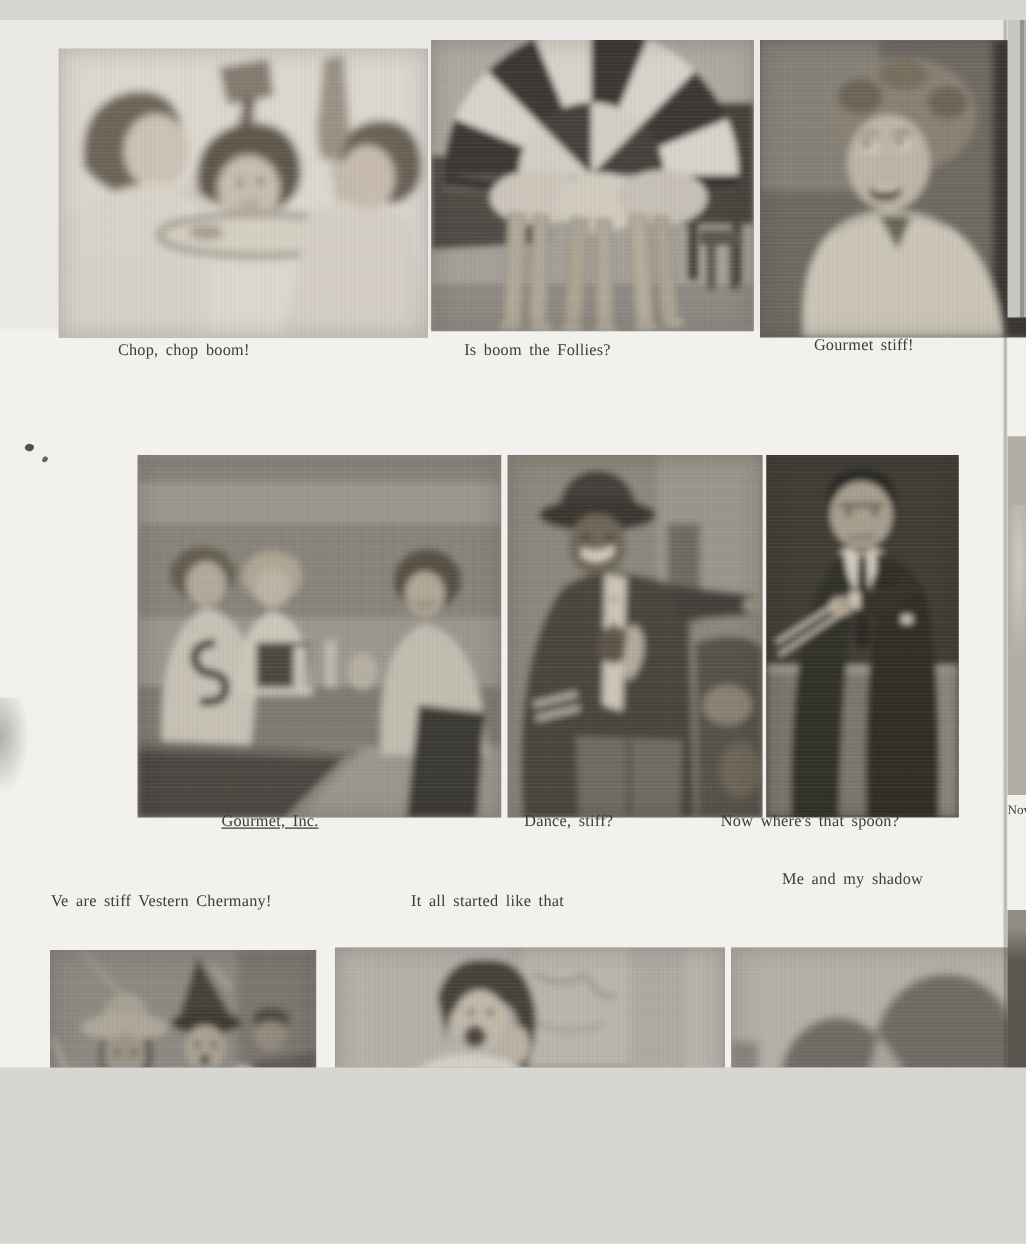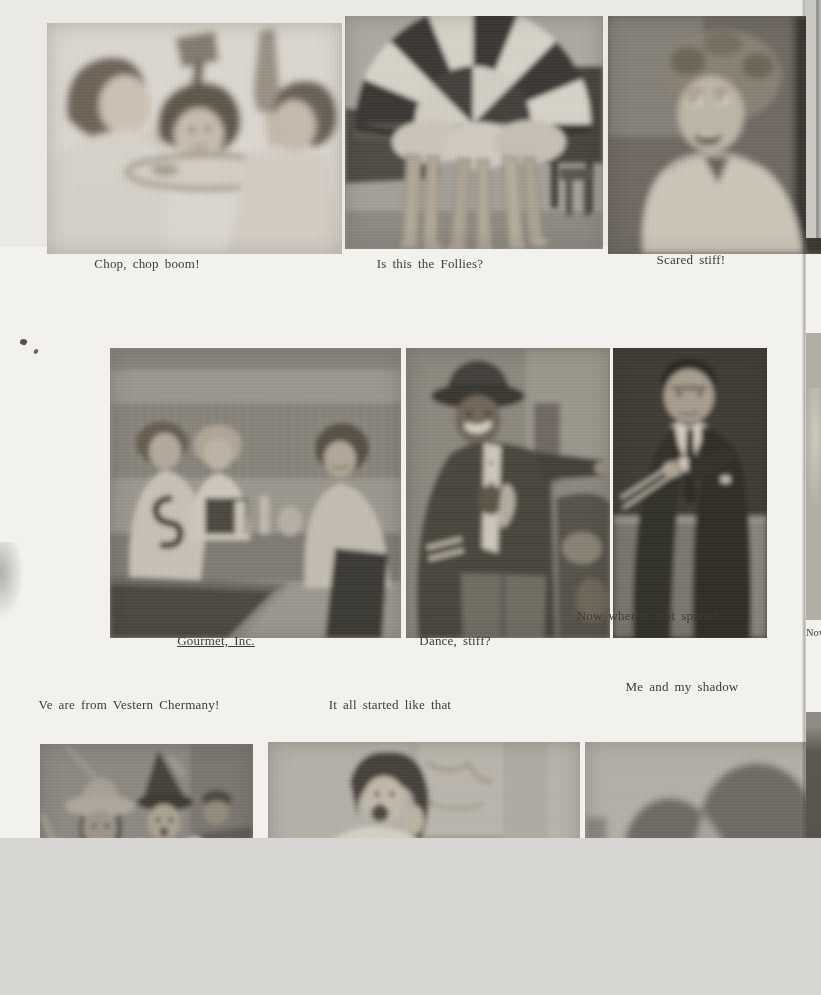--- a/index.html
+++ b/index.html
@@ -1,19 +1,20 @@
 <!DOCTYPE html>
 <html><head>
 <meta charset="utf-8">
 <style>
   html,body{margin:0;padding:0;background:#d8d6d2;}
   .page{
     position:relative; width:821px; height:838px; overflow:hidden;
     background:#f2f1ee;
     font-family:"Liberation Serif","DejaVu Serif",serif;
+    margin-top:16px;
   }
   .top-band{position:absolute;left:0;top:0;width:804px;height:247px;background:#ebe9e5;}
   .photo{position:absolute;overflow:hidden;background:#9a968e;}
   .photo svg{display:block;width:100%;height:100%;}
   .photo::after{
     content:'';position:absolute;inset:0;pointer-events:none;
     background:
       repeating-linear-gradient(0deg, rgba(255,255,255,.04) 0 1px, transparent 1px 3px),
       repeating-linear-gradient(90deg, rgba(0,0,0,.035) 0 1px, transparent 1px 2px);
     box-shadow:inset 0 0 20px rgba(40,38,34,.22);
@@ -28,21 +29,21 @@
   .p2{left:305px;top:0;width:258px;height:233px;}
   .p3{left:568px;top:0;width:239px;height:238px;}
   .p4{left:70px;top:332px;width:291px;height:290px;}
   .p5{left:366px;top:332px;width:204px;height:290px;}
   .p6{left:573px;top:332px;width:154px;height:290px;}
   .p7{left:0;top:728px;width:213px;height:267px;}
   .p8{left:228px;top:726px;width:312px;height:269px;}
   .p9{left:545px;top:726px;width:262px;height:269px;}
   
   .c0{left:147px;top:256px;} .c1{left:430px;top:256px;} .c2{left:691px;top:252px;}
-  .c3{left:216px;top:633px;text-decoration:underline;} .c4{left:455px;top:633px;} .c5{left:648px;top:608px;}
+  .c3{left:216px;top:633px;text-decoration:underline;} .c4{left:455px;top:633px;} .c5{left:648px;top:633px;}
   .c6{left:129px;top:697px;} .c7{left:390px;top:697px;} .c8{left:682px;top:679px;}
   
   .speck1{position:absolute;left:20px;top:339px;width:7px;height:6px;border-radius:60% 40% 55% 45%;background:#55514a;transform:rotate(20deg);}
   .speck2{position:absolute;left:34px;top:349px;width:4px;height:5px;border-radius:50% 50% 60% 40%;background:#6b675f;transform:rotate(35deg);}
   .smudge{position:absolute;left:-10px;top:542px;width:34px;height:78px;
     background:radial-gradient(ellipse at 30% 40%, rgba(110,108,102,.5), rgba(110,108,102,0) 70%);}
   
   .crease{position:absolute;left:802px;top:0;width:4px;height:995px;
     background:linear-gradient(90deg, rgba(60,58,54,.05), rgba(60,58,54,.35) 60%, rgba(60,58,54,.12));}
   .sliver{position:absolute;left:806px;width:15px;}
@@ -173,22 +174,22 @@
         <rect x="91" y="116" width="18" height="5" rx="2" fill="#d8d1c2"></rect>
         <path d="M35 238 Q30 160 75 142 Q100 132 130 140 Q185 155 195 238 Z" fill="#cdc7ba"></path>
         <path d="M95 140 L110 168 L122 140" fill="#6b655a"></path>
         <path d="M60 155 Q80 140 98 142" stroke="#a59d8f" stroke-width="2" fill="none"></path>
         <path d="M150 150 Q130 140 115 142" stroke="#a59d8f" stroke-width="2" fill="none"></path>
       </g>
     </svg>
   </figure>
 
   <div class="caption c0">Chop, chop boom!</div>
-  <div class="caption c1">Is this the Follies?</div>
-  <div class="caption c2">Scared stiff!</div>
+  <div class="caption c1">Is boom the Follies?</div>
+  <div class="caption c2">Gourmet stiff!</div>
 
   <div class="speck1"></div>
   <div class="speck2"></div>
   <div class="smudge"></div>
 
   <figure class="photo p4">
     <svg viewBox="0 0 291 290" preserveAspectRatio="none">
       <defs>
         <filter id="p4b" x="-20%" y="-20%" width="140%" height="140%">
             <feGaussianBlur stdDeviation="2.8"></feGaussianBlur>
@@ -295,21 +296,21 @@
         <path d="M62 125 L10 160" stroke="#beb7a9" stroke-width="3.2"></path>
         <rect x="108" y="128" width="9" height="7" fill="#c8c1b4"></rect>
       </g>
     </svg>
   </figure>
 
   <div class="caption c3">Gourmet, Inc.</div>
   <div class="caption c4">Dance, stiff?</div>
   <div class="caption c5">Now where's that spoon?</div>
 
-  <div class="caption c6">Ve are from Vestern Chermany!</div>
+  <div class="caption c6">Ve are stiff Vestern Chermany!</div>
   <div class="caption c7">It all started like that</div>
   <div class="caption c8">Me and my shadow</div>
 
   <figure class="photo p7">
     <svg viewBox="0 0 213 267" preserveAspectRatio="none">
       <defs>
           <filter id="p7b" x="-20%" y="-20%" width="140%" height="140%">
             <feGaussianBlur stdDeviation="2.8"></feGaussianBlur>
           </filter>
         </defs>

